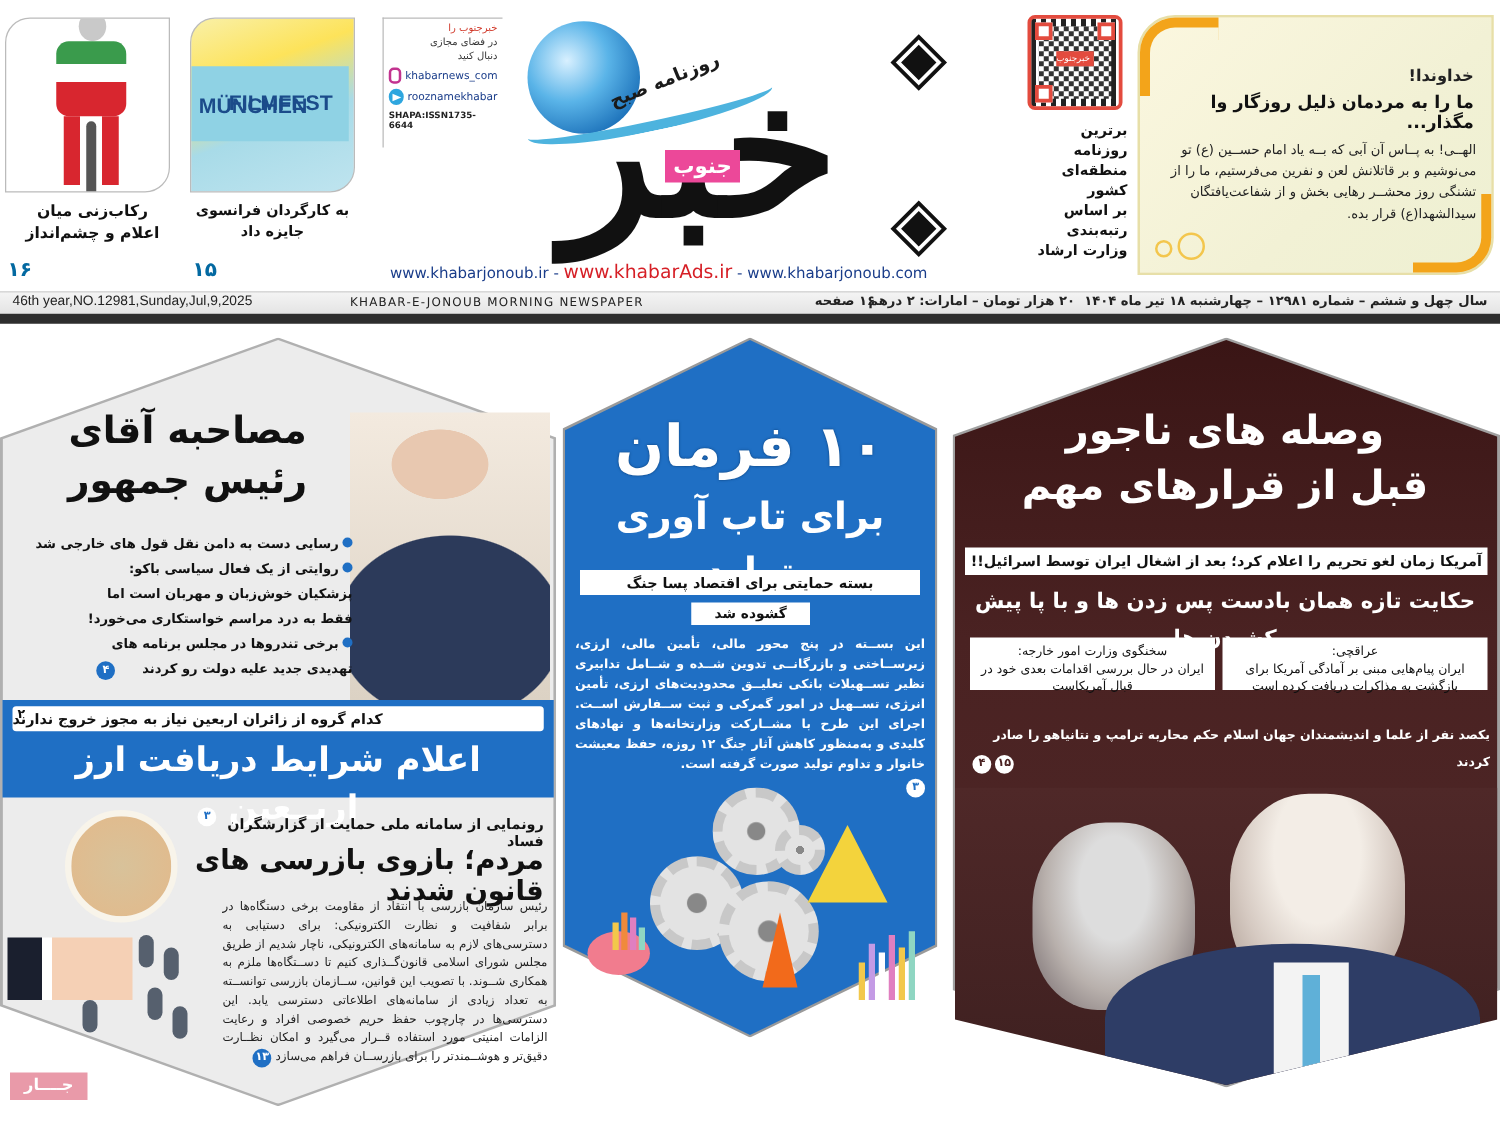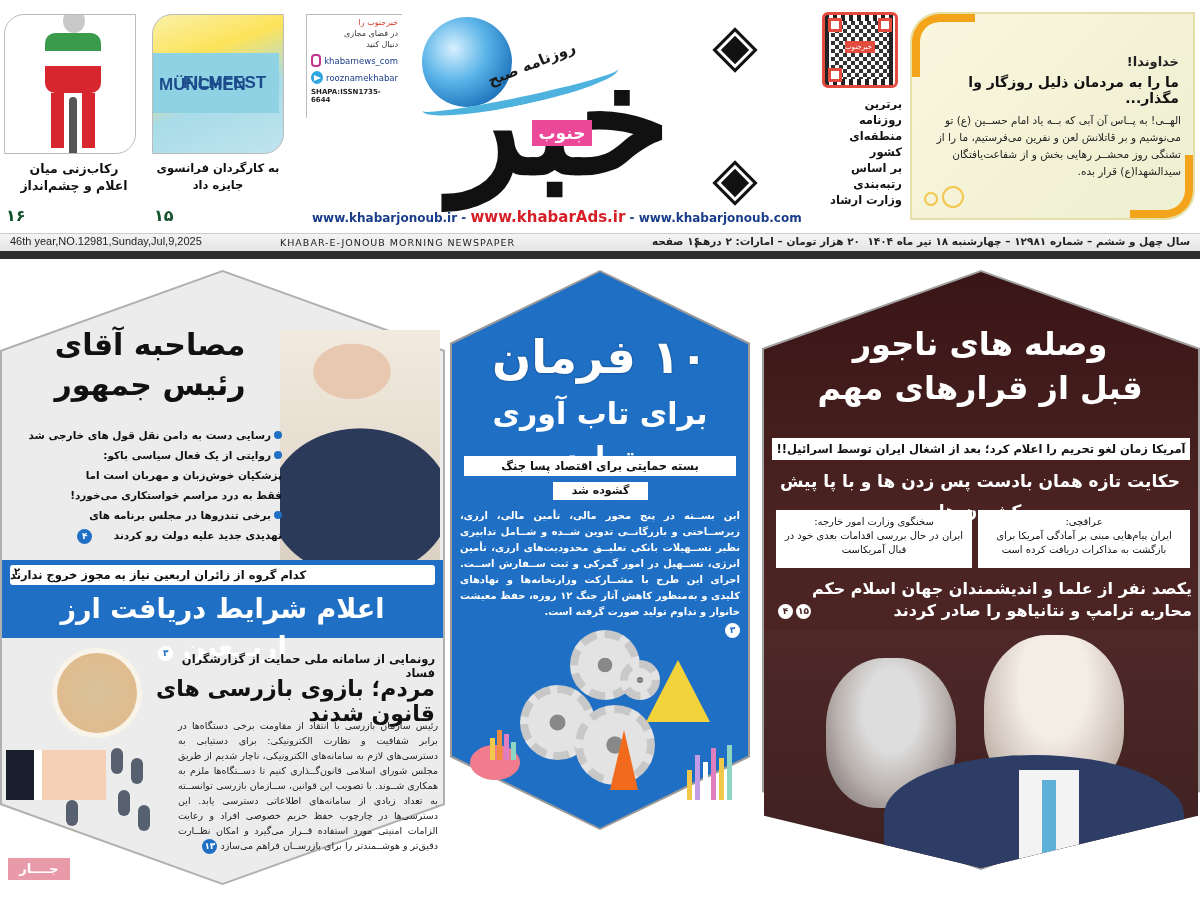--- a/index.html
+++ b/index.html
@@ -47,37 +47,37 @@
 
   .social { left: 306px; top: 14px; width: 96px; height: 104px; border-left: 1px solid #bbb; border-top: 1px solid #bbb; padding: 2px 4px; }
   .social-line { font-size: 8px; line-height: 11px; color: #333; text-align: right; direction: rtl; }
   .social-line.red { color: #d13a2b; }
   .social-row { display: flex; align-items: center; gap: 3px; margin-top: 4px; font-size: 8.5px; color: #1a3d8a; }
   .ico-insta { width: 13px; height: 13px; border-radius: 4px; border: 2px solid #c2338f; }
   .ico-tele { width: 13px; height: 13px; border-radius: 50%; background: #2ea6df; position: relative; }
   .ico-tele::after { content: ""; position: absolute; left: 3px; top: 4px; border-left: 7px solid #fff; border-top: 3px solid transparent; border-bottom: 3px solid transparent; }
   .shapa { font-size: 7px; font-weight: bold; margin-top: 4px; color: #222; }
 
-  .urls { left: 312px; top: 208px; width: 575px; font-family: "DejaVu Sans", sans-serif; font-weight: bold; font-size: 12px; color: #1a3d8a; white-space: nowrap; }
+  .urls { left: 312px; top: 208px; width: 575px; font-family: "DejaVu Sans", sans-serif; font-weight: normal; font-size: 12px; color: #1a3d8a; white-space: nowrap; }
   .urls .red { color: #d61f26; font-size: 15px; }
 
   .thumb { border: 1px solid #bbb; border-radius: 20px 0 20px 0; overflow: hidden; }
   .thumb-film { left: 152px; top: 14px; width: 132px; height: 140px;
     background: linear-gradient(160deg, #f9f0a8 0%, #fde35a 30%, #a8dbe8 60%, #bfe4ef 100%); }
   .film-band { position: absolute; left: 0; top: 38px; width: 126px; height: 60px; background: #8fd2e4; }
   .film-t1 { position: absolute; left: 30px; top: 42px; font-weight: bold; font-size: 17px; color: #1b4b8a; font-family: "Liberation Sans", sans-serif; margin-top: 16px; }
   .film-t2 { position: absolute; left: 6px; top: 60px; font-weight: bold; font-size: 17px; color: #1b4b8a; font-family: "Liberation Sans", sans-serif; }
   .thumb-bike { left: 4px; top: 14px; width: 132px; height: 140px; background: #fff; }
   .bike-head { position: absolute; left: 58px; top: -6px; width: 22px; height: 24px; border-radius: 50%; background: #c9c9c9; }
   .bike-body { position: absolute; left: 40px; top: 18px; width: 56px; height: 60px; border-radius: 10px;
     background: linear-gradient(#3a9b4c 0 30%, #fff 30% 55%, #d8262f 55% 100%); }
   .bike-legs { position: absolute; left: 46px; top: 78px; width: 44px; height: 55px; background: linear-gradient(90deg,#d8262f 0 30%, transparent 30% 70%, #d8262f 70%); }
   .bike-wheel { position: absolute; left: 64px; top: 82px; width: 8px; height: 90px; background: #555; border-radius: 4px; }
   .thumb-caption { font-weight: bold; font-size: 11.5px; line-height: 17px; text-align: center; direction: rtl; }
-  .page-num { font-size: 16px; color: #14532d; font-weight: bold; }
+  .page-num { font-size: 16px; color: #0369a1; font-weight: bold; }
 
   
   .strip { left: 0; top: 233px; width: 1200px; height: 18px; background: linear-gradient(#f4f4f4, #e4e4e4); border-top: 1px solid #ccc; }
   .strip-dark { left: 0; top: 251px; width: 1200px; height: 8px; background: #2e2e2e; }
   .strip-text { top: 235px; font-size: 10.5px; white-space: nowrap; color: #222; }
   .strip-text.bold { font-weight: bold; font-size: 10.5px; }
 
   
   .hex { clip-path: polygon(0 13%, 50% 0, 100% 13%, 100% 87%, 50% 100%, 0 87%); }
   .panel-left-bg { left: 0; top: 270px; width: 445px; height: 615px; background: #b0b0b0; }
@@ -127,22 +127,22 @@
   .mid-illus { left: 460px; top: 630px; width: 285px; height: 190px; }
   .gear { position: absolute; border-radius: 50%; border: 8px dashed #c8c8c8; background: radial-gradient(circle, #888 0 18%, #e3e3e3 20% 100%); }
   .cone { position: absolute; width: 0; height: 0; border-left: 14px solid transparent; border-right: 14px solid transparent; border-bottom: 60px solid #f26a1b; }
   .sign { position: absolute; width: 0; height: 0; border-left: 32px solid transparent; border-right: 32px solid transparent; border-bottom: 62px solid #f3d33c; }
   .bar-chart-bar { position: absolute; bottom: 0; width: 5px; }
 
   
   .right-h1 { left: 770px; top: 322px; width: 420px; font-weight: bold; font-size: 32px; line-height: 44px; text-align: center; color: #fff; }
   .right-box1 { left: 772px; top: 438px; width: 418px; height: 22px; background: #fff; font-weight: bold; font-size: 11.5px; text-align: center; line-height: 22px; }
   .right-h2 { left: 770px; top: 466px; width: 420px; font-weight: bold; font-size: 17px; color: #fff; text-align: center; line-height: 30px; }
-  .quote-box { top: 510px; height: 58px; background: #fff; font-size: 10px; line-height: 14px; text-align: center; direction: rtl; padding-top: 5px; }
-  .right-h3 { left: 770px; top: 578px; width: 422px; font-weight: bold; font-size: 16px; color: #fff; text-align: right; direction: rtl; line-height: 22px; }
+  .quote-box { top: 510px; height: 42px; background: #fff; font-size: 10px; line-height: 14px; text-align: center; direction: rtl; padding-top: 5px; }
+  .right-h3 { left: 770px; top: 578px; width: 422px; font-weight: bold; font-size: 10px; color: #fff; text-align: right; direction: rtl; line-height: 22px; }
   .right-badges { left: 778px; top: 604px; display: flex; gap: 3px; }
   .right-photo { left: 764px; top: 630px; width: 434px; height: 238px; }
   .face { position: absolute; border-radius: 45% 45% 40% 40%; }
 </style>
 </head>
 <body>
 
 <div class="abs masthead"></div>
 
 <div class="abs prayer-box">

